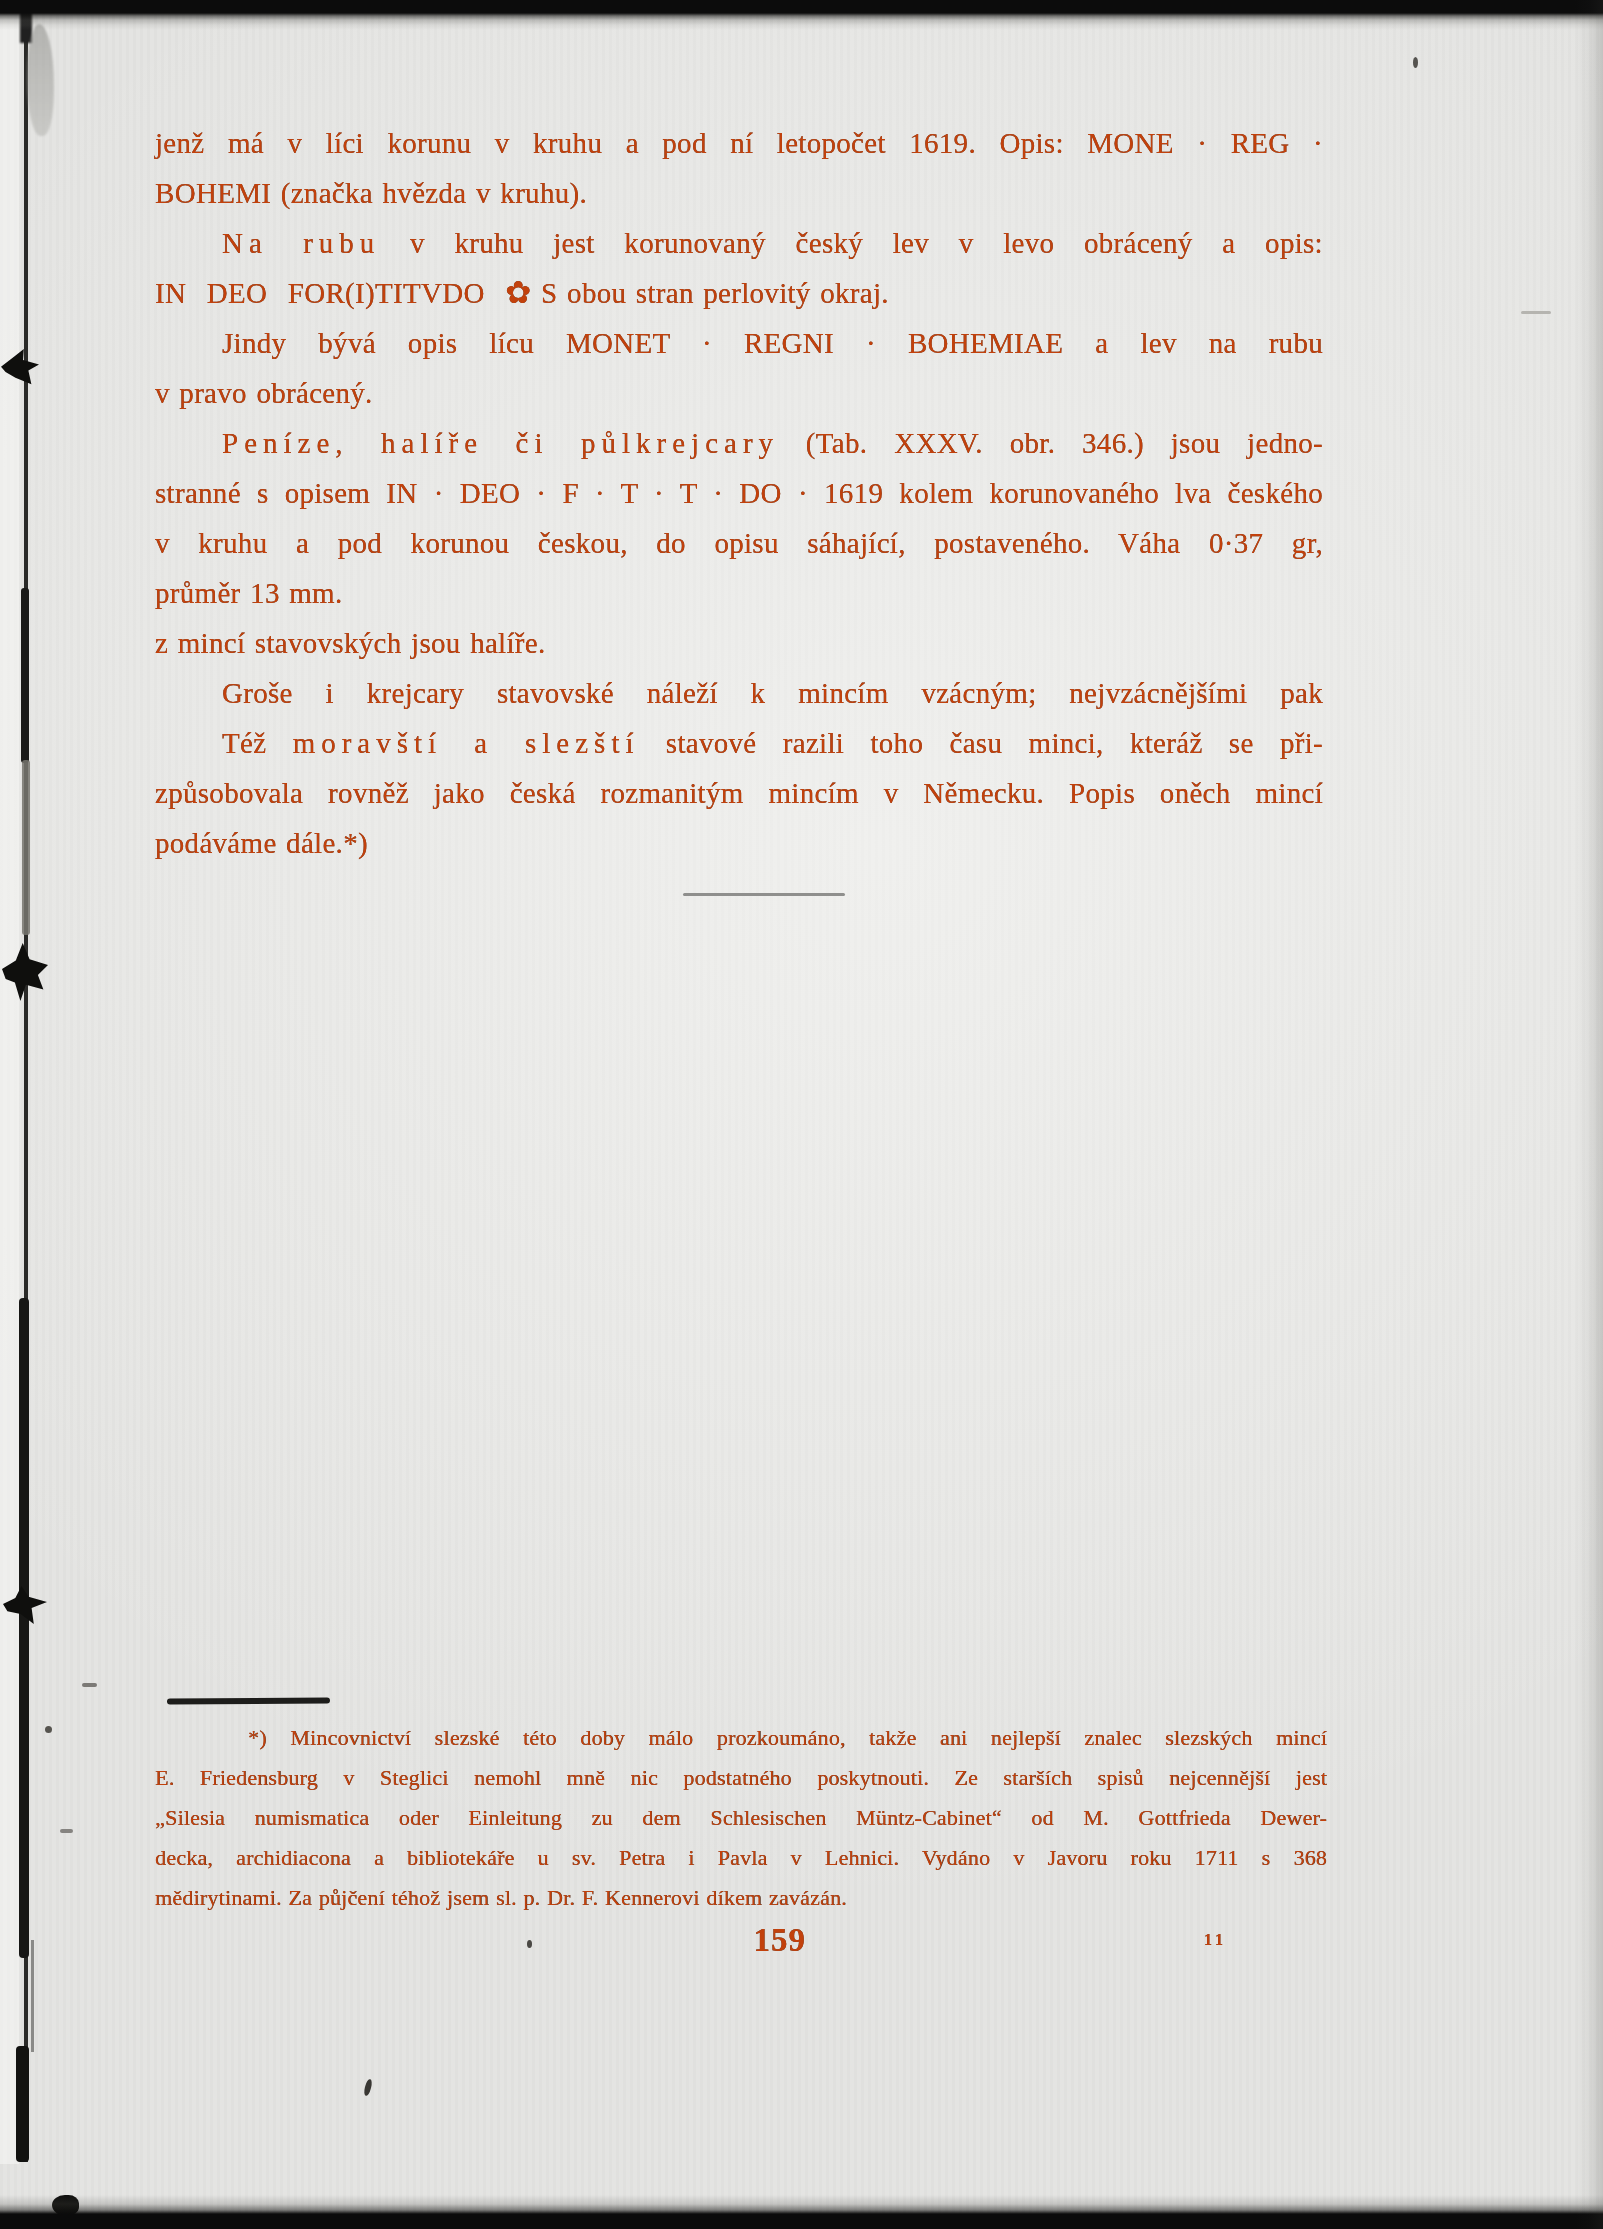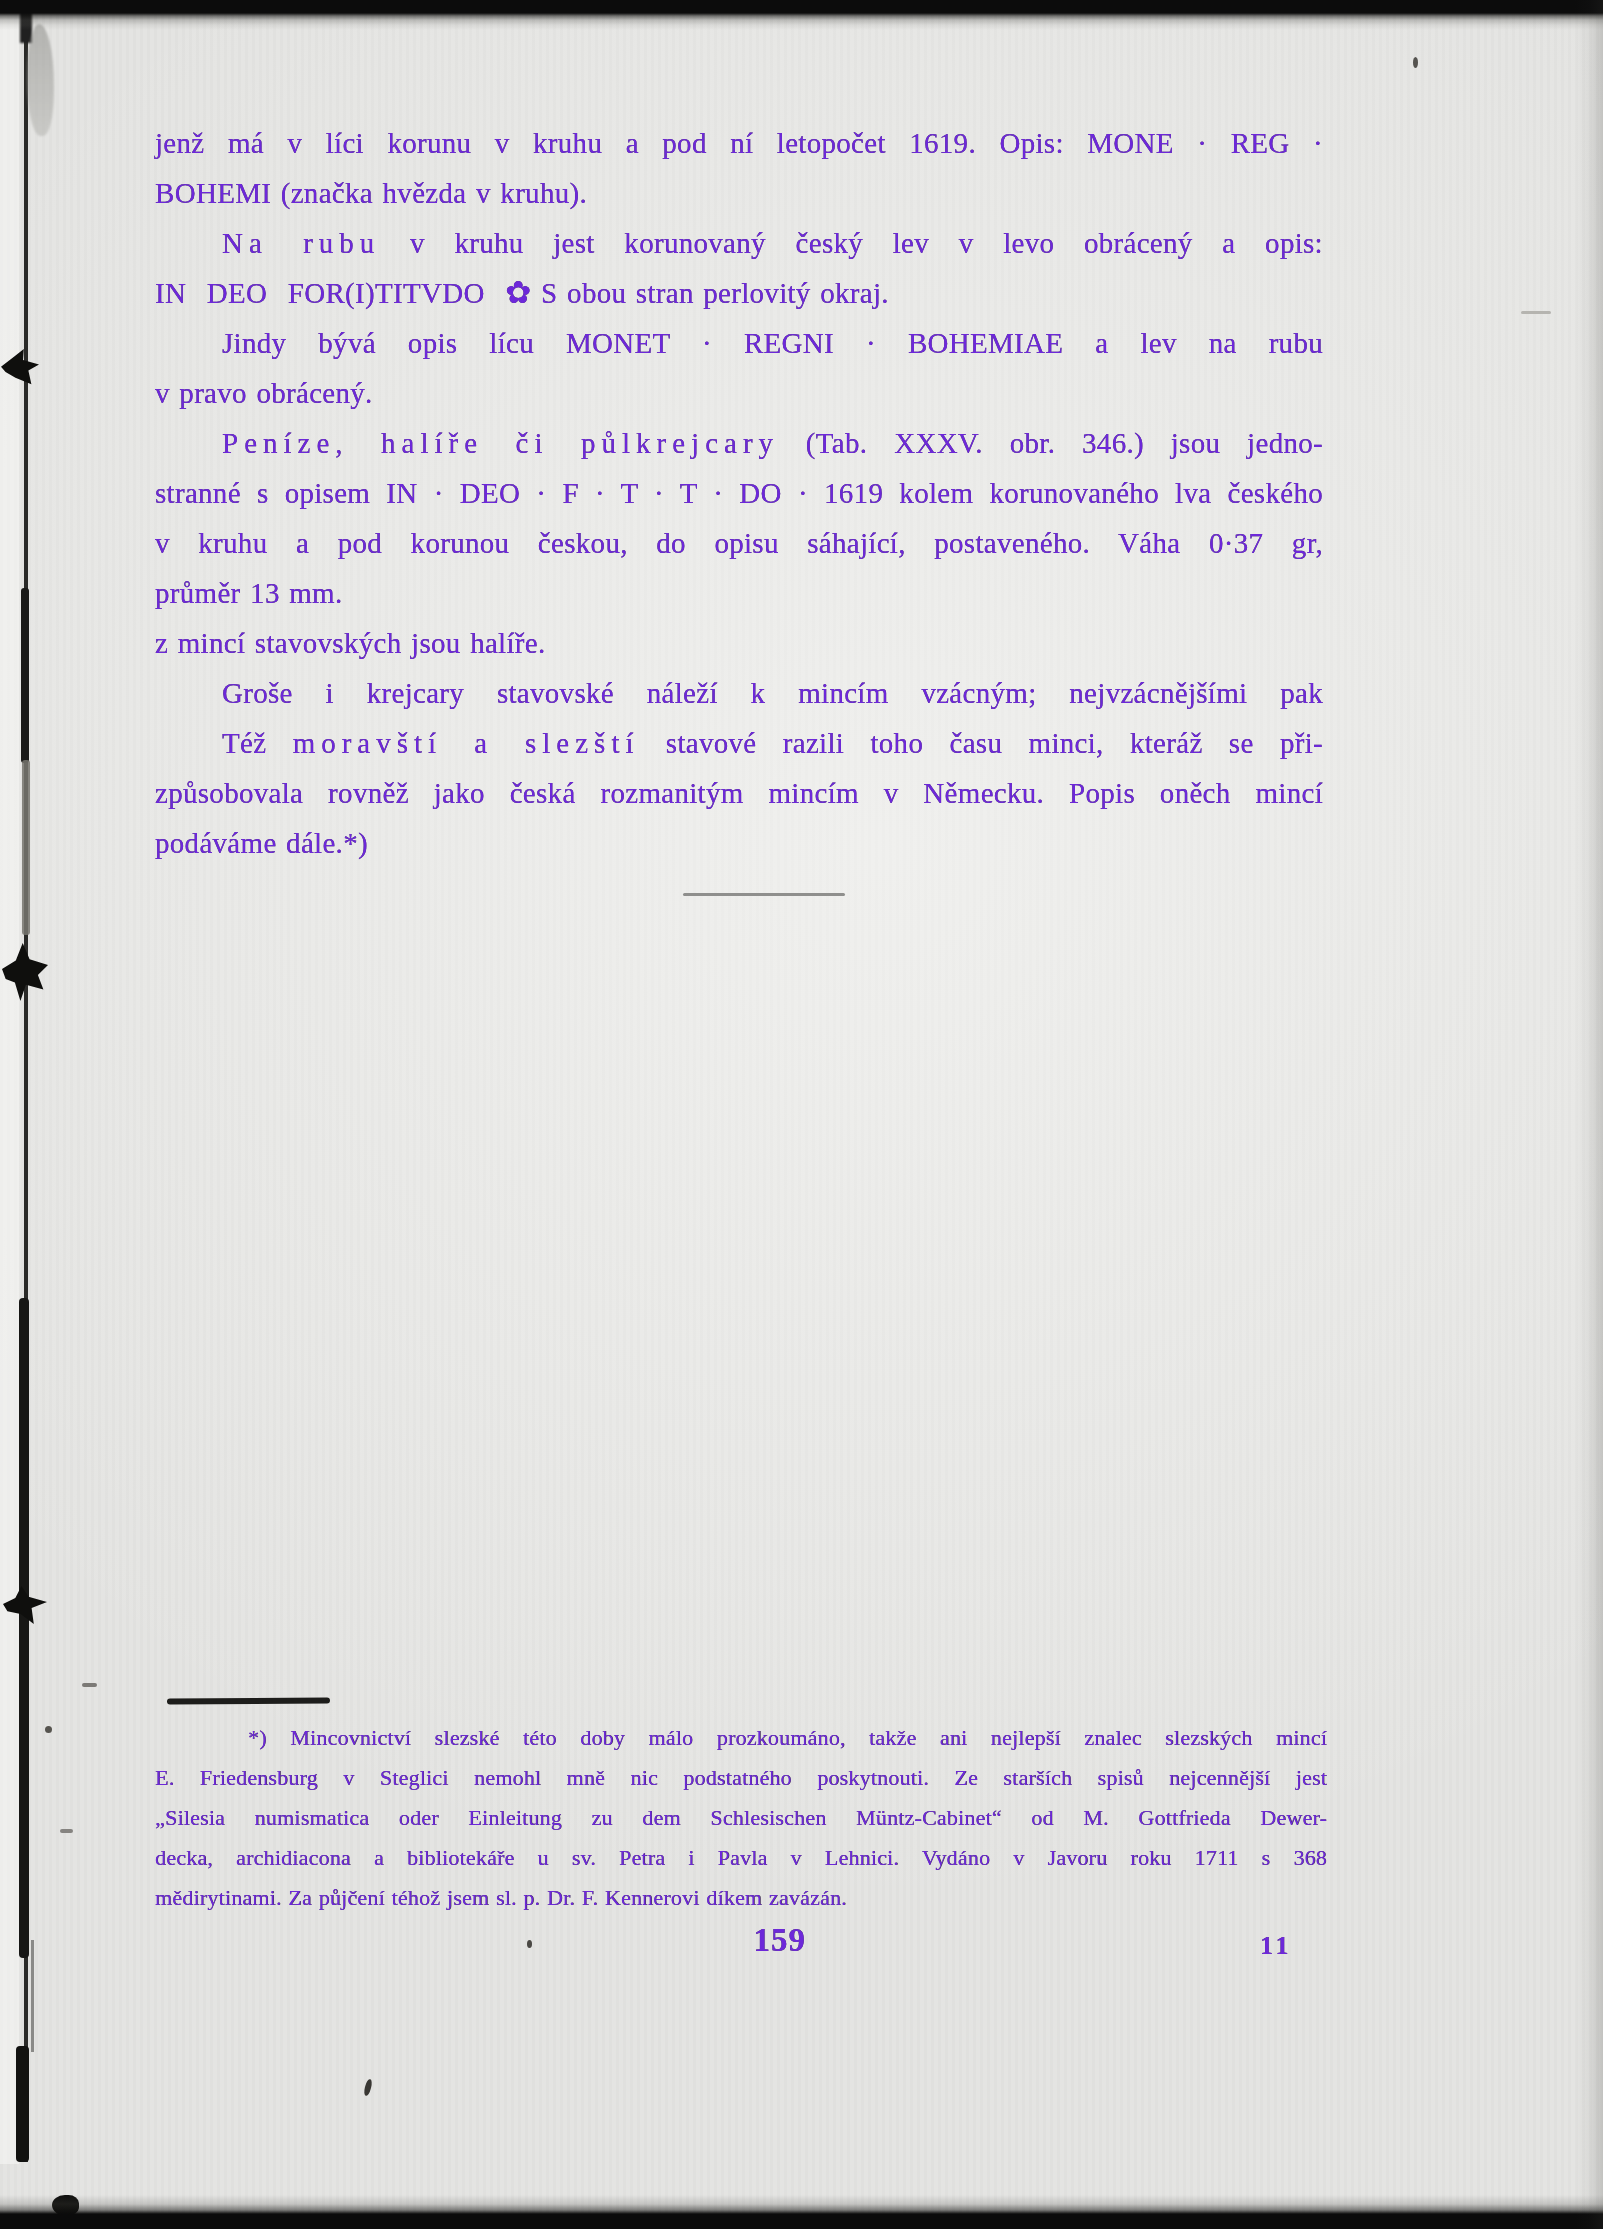--- a/index.html
+++ b/index.html
@@ -2,21 +2,21 @@
 <html><head>
 <meta charset="utf-8">
 <style>
   html,body{margin:0;padding:0;background:#555;}
   .page{
     position:relative;
     width:1603px;height:2229px;
     background:#e4e4e2;
     overflow:hidden;
     font-family:"Liberation Serif", serif;
-    color:#6d28d9;
+    color:#c2410c;
   }
   
   .page::before{
     content:"";position:absolute;inset:0;
     background:
       radial-gradient(120% 80% at 55% 38%, rgba(250,250,248,0.55) 0%, rgba(228,228,226,0) 60%),
       repeating-linear-gradient(90deg, rgba(0,0,0,0.018) 0 3px, rgba(255,255,255,0.016) 3px 7px);
     pointer-events:none;
   }
   
@@ -61,21 +61,21 @@
   .wsp{word-spacing:13px;}
   .flor{font-size:31px;}
   .divider{position:absolute;left:683px;top:893px;width:162px;height:3px;background:#8f8f8d;border-radius:2px;}
   .fn-rule{position:absolute;left:167px;top:1698px;width:163px;height:6px;background:#1d1d1b;border-radius:3px;transform:rotate(-.3deg);}
   .footnote{position:absolute;left:155px;top:1718px;width:1172px;
     font-size:22px;line-height:40px;letter-spacing:.2px;word-spacing:1px;
     text-shadow:.3px 0 .4px rgba(40,38,34,.9);}
   .footnote .ind{text-indent:93px;}
   .page-num{position:absolute;left:736px;top:1922px;width:70px;text-align:right;
     font-size:33px;font-weight:bold;letter-spacing:1px;text-shadow:0 0 .5px rgba(40,38,34,.9);}
-  .signature{position:absolute;left:1260px;top:1931px;font-size:26px;font-weight:bold;
+  .signature{position:absolute;left:1204px;top:1931px;font-size:16px;font-weight:bold;
     letter-spacing:4px;text-shadow:0 0 .5px rgba(40,38,34,.9);}
 </style>
 </head>
 <body>
 
 <div class="page">
 
   <div class="left-light"></div>
   <div class="bind-base"></div>
   <div class="bind-thick1"></div>

